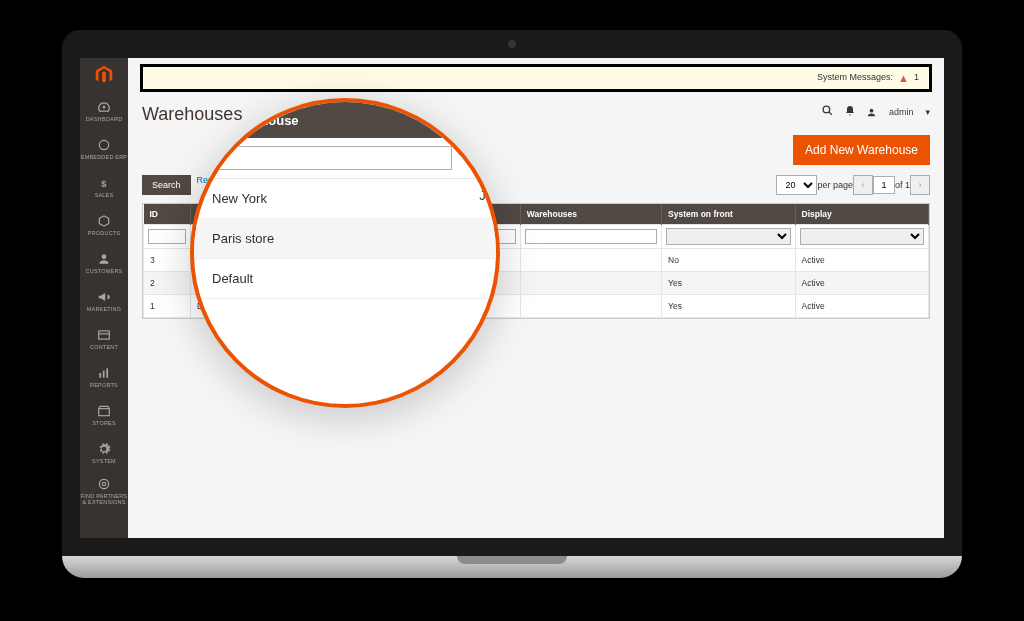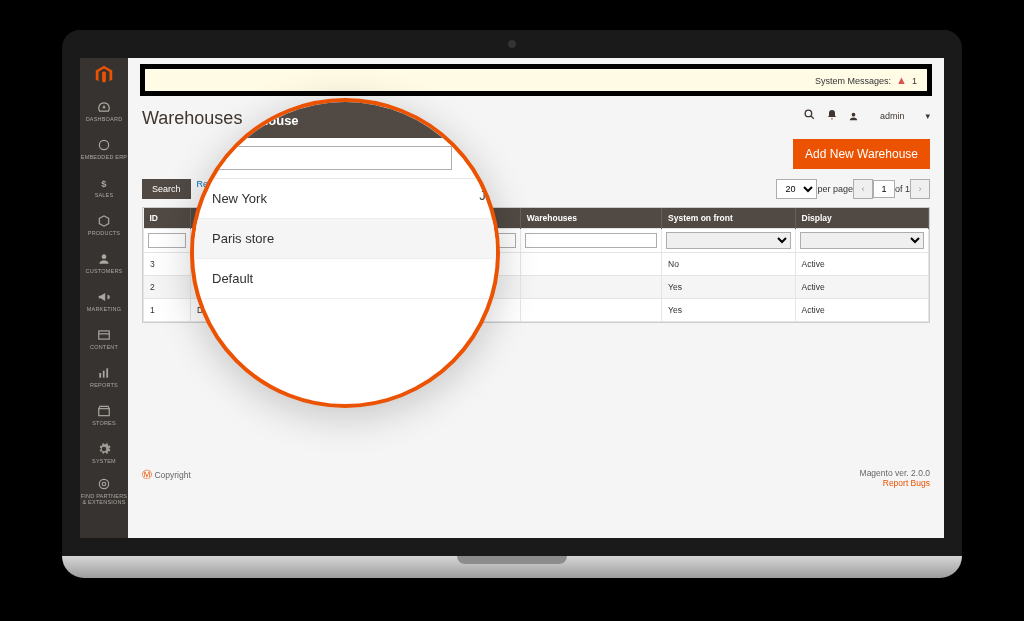--- a/index.html
+++ b/index.html
@@ -15,28 +15,28 @@
 
 
 .admin { display: flex; height: 100%; font-size: 10px; }
 .sidebar { width: 48px; background: #373330; display: flex; flex-direction: column; align-items: center; padding-top: 6px; flex-shrink: 0; }
 .logo { width: 22px; height: 22px; margin-bottom: 6px; }
 .nav-item { display: flex; flex-direction: column; align-items: center; justify-content: center; color: #aaa6a0; height: 38px; width: 100%; cursor: pointer; font-size: 5.5px; text-align: center; line-height: 1.1; letter-spacing: .2px; }
 .nav-item .ico { width: 14px; height: 14px; margin-bottom: 2px; display: flex; align-items: center; justify-content: center; }
 .nav-item .ico svg { width: 14px; height: 14px; }
 
 .main { flex: 1; background: #f5f5f5; position: relative; display: flex; flex-direction: column; }
-.sysmsg { background: #fffbe5; border: 5px solid #000000; padding: 5px 10px; font-size: 9px; text-align: right; color: #333; margin: 6px 12px 0 12px; display: flex; justify-content: flex-end; align-items: flex-end; gap: 5px; }
+.sysmsg { background: #fffbe5; border: 3px solid #000000; padding: 5px 10px; font-size: 9px; text-align: right; color: #333; margin: 6px 12px 0 12px; display: flex; justify-content: flex-end; align-items: flex-start; gap: 5px; }
 .sysmsg .tri { color: #d9534f; font-size: 11px; }
 
 .header { display: flex; align-items: flex-start; justify-content: space-between; padding: 12px 14px 4px 14px; }
 .page-title { font-size: 18px; color: #41362f; font-weight: 300; }
 .header-tools { display: flex; align-items: center; gap: 10px; color: #41362f; }
 .header-tools .ti { cursor: pointer; font-size: 12px; }
-.admin-user { display:flex; align-items:center; gap:21px; font-size:9px; cursor:pointer;text-align:right; }
+.admin-user { display:flex; align-items:center; gap:12px; font-size:9px; cursor:pointer;text-align:right; }
 
 .action-row { display:flex; justify-content:flex-end; padding: 6px 14px; }
 .btn-primary { background: #eb5202; color:#fff; font-size:12px; padding:8px 12px; cursor:pointer; border:none; }
 
 .toolbar { display:flex; align-items:center; justify-content:space-between; padding: 4px 14px; }
 .toolbar-left { display:flex; gap:6px; align-items:flex-start; }
 .btn-search { background:#514943; color:#fff; border:none; padding:5px 10px; font-size:9px; cursor:pointer; }
 .reset { color:#006bb4; font-size:9px; cursor:pointer; }
 .toolbar-right { display:flex; align-items:center; font-size:9px; color:#333; }
 .select, .page-input { border:1px solid #adadad; background:#fff; padding:3px 4px; font-size:9px; }
@@ -278,31 +278,20 @@
                     <td>Default</td>
                     <td></td>
                     <td></td>
                     <td>Yes</td>
                     <td>Active</td>
                 </tr>
               </tbody>
             </table>
           </div>
 
-          <div class="footer">
-            <div>
-              <span class="mlogo">Ⓜ</span>
-              <span>Copyright</span>
-            </div>
-            <div class="footer-right">
-              <span>Magento</span>
-              <span>ver. 2.0.0</span><br>
-              <a>Report Bugs</a>
-            </div>
-          </div>
         </div>
       </div>
 
       <div class="magnifier">
         <div class="mag-inner">
           <div class="mag-head">
             <span class="mag-sort">↑</span>
             <span>Warehouse</span>
           </div>
           <div class="mag-filter"><input style=""></div>

